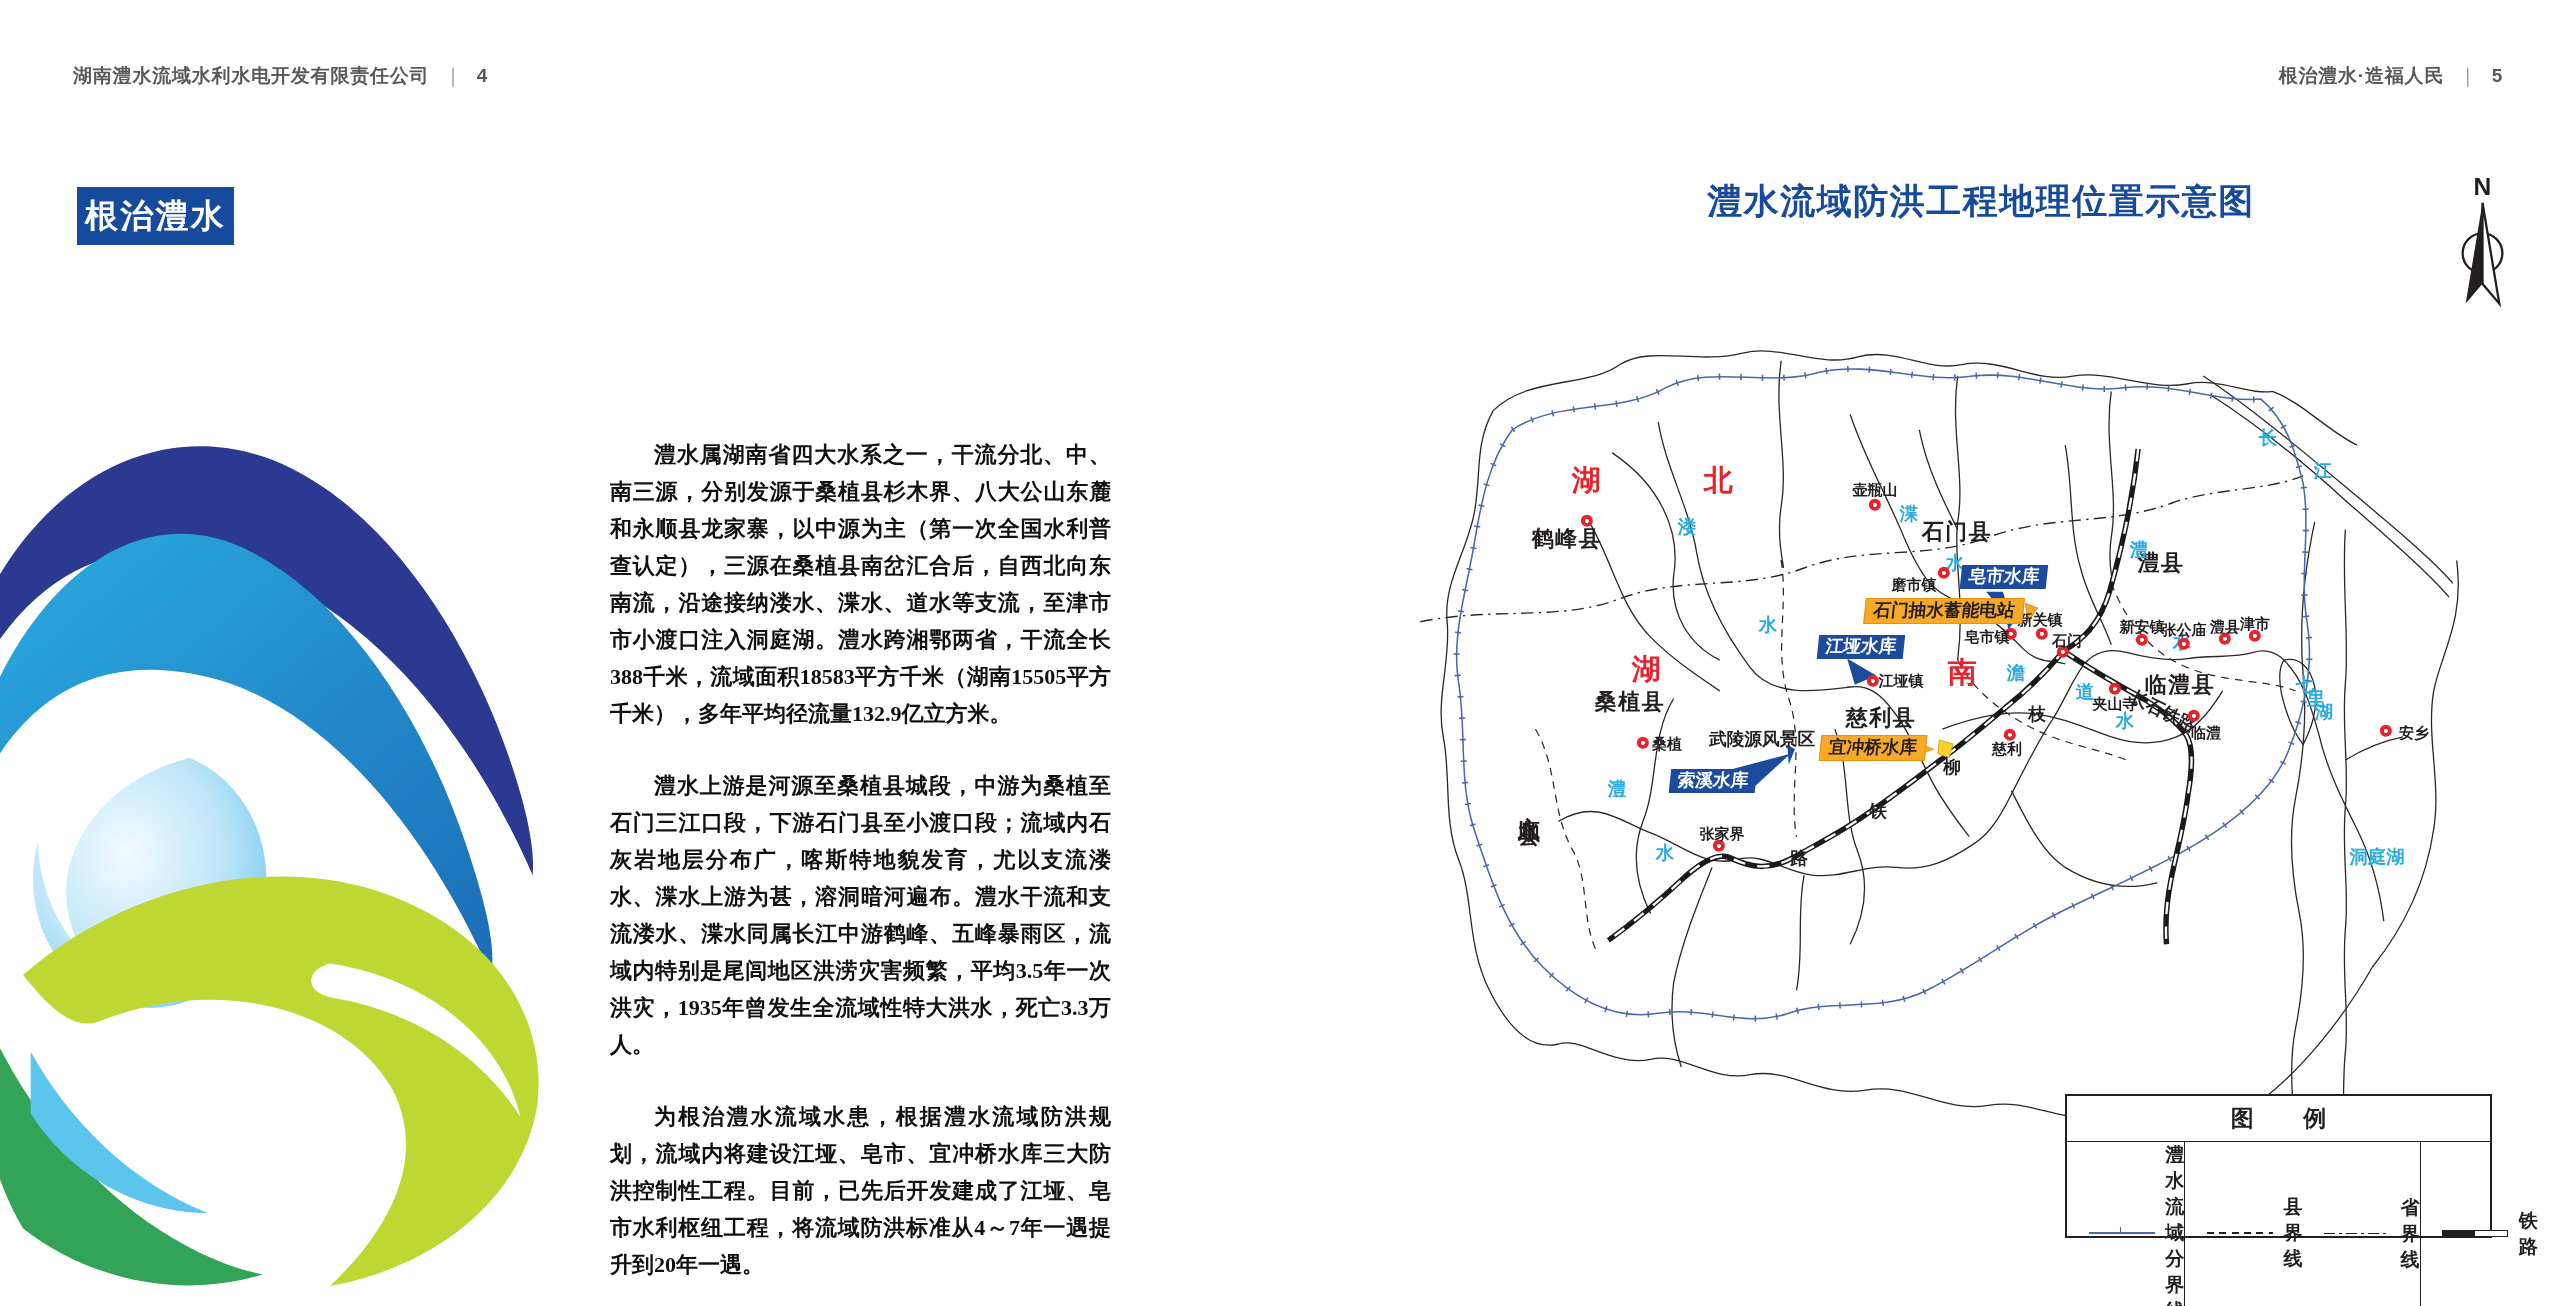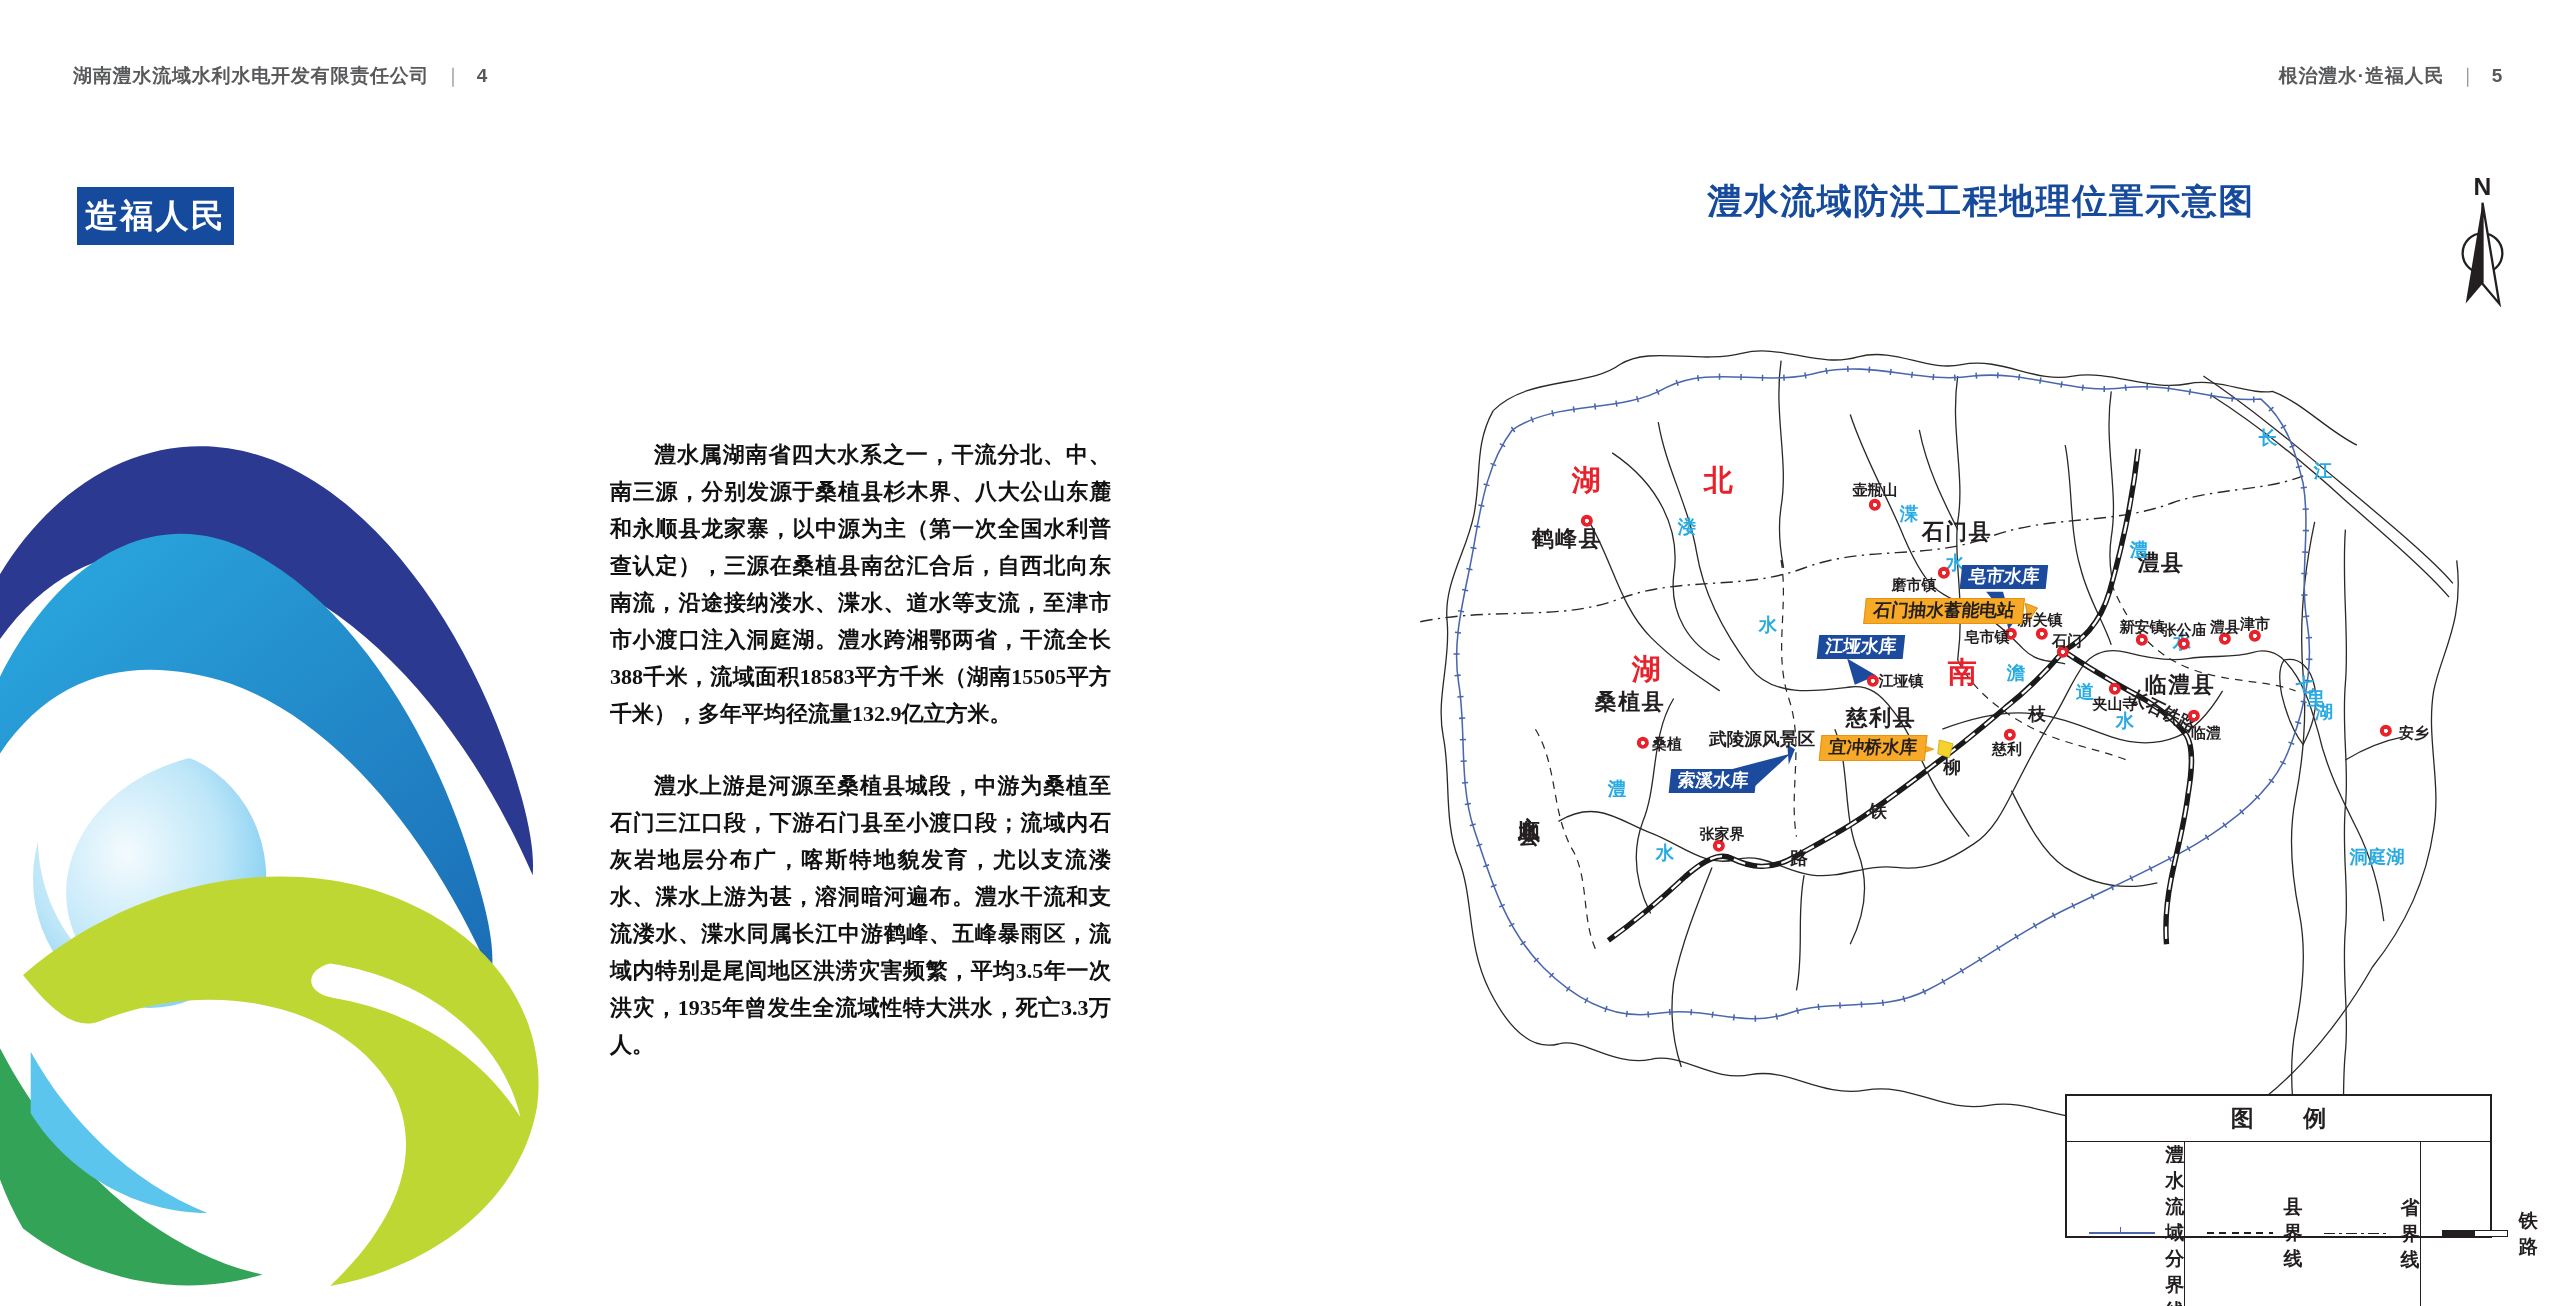--- a/index.html
+++ b/index.html
@@ -67,25 +67,26 @@
 </head>
 <body>
 
 <div class="hdr" id="hdr-left">
   <span>湖南澧水流域水利水电开发有限责任公司</span><span class="pipe">｜</span><span>4</span>
 </div>
 <div class="hdr" id="hdr-right">
   <span>根治澧水·造福人民</span><span class="pipe">｜</span><span>5</span>
 </div>
 
-<div class="abs" id="section-title">造福人民</div>
+<div class="abs" id="section-title">根治澧水</div>
 
 <div class="abs" id="body-text">
   <p>澧水属湖南省四大水系之一，干流分北、中、南三源，分别发源于桑植县杉木界、八大公山东麓和永顺县龙家寨，以中源为主（第一次全国水利普查认定），三源在桑植县南岔汇合后，自西北向东南流，沿途接纳溇水、渫水、道水等支流，至津市市小渡口注入洞庭湖。澧水跨湘鄂两省，干流全长388千米，流域面积18583平方千米（湖南15505平方千米），多年平均径流量132.9亿立方米。</p>
   <p>澧水上游是河源至桑植县城段，中游为桑植至石门三江口段，下游石门县至小渡口段；流域内石灰岩地层分布广，喀斯特地貌发育，尤以支流溇水、渫水上游为甚，溶洞暗河遍布。澧水干流和支流溇水、渫水同属长江中游鹤峰、五峰暴雨区，流域内特别是尾闾地区洪涝灾害频繁，平均3.5年一次洪灾，1935年曾发生全流域性特大洪水，死亡3.3万人。</p>
+  <p>为根治澧水流域水患，根据澧水流域防洪规划，流域内将建设江垭、皂市、宜冲桥水库三大防洪控制性工程。目前，已先后开发建成了江垭、皂市水利枢纽工程，将流域防洪标准从4～7年一遇提升到20年一遇。</p>
 </div>
 
 <div class="abs" id="logo">
   <svg width="591" height="922" viewBox="0 0 770 1201">
     <defs>
       <linearGradient id="gBlue" x1="0" y1="0" x2="1" y2="1">
         <stop offset="0" stop-color="#2bace2"></stop>
           <stop offset="1" stop-color="#1b6db5"></stop>
       </linearGradient>
       <radialGradient id="gCenter" cx="0.4" cy="0.4" r="0.75">

